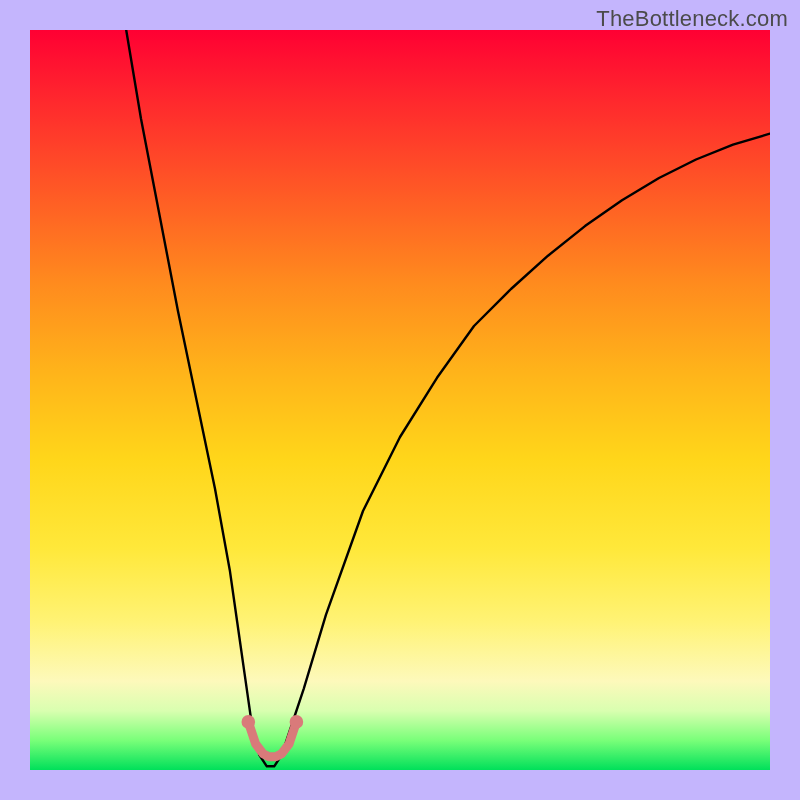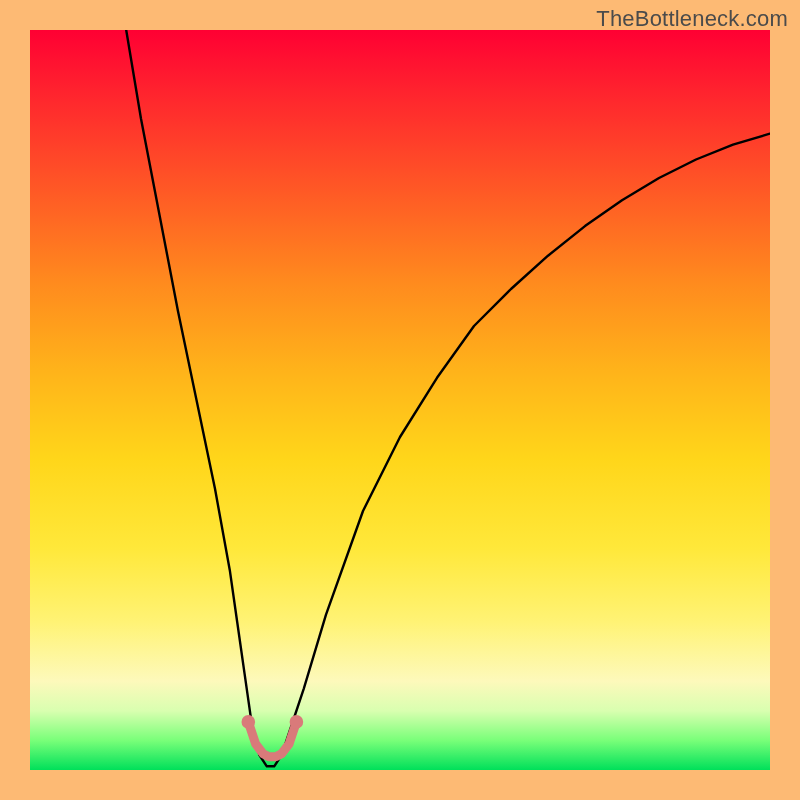--- a/index.html
+++ b/index.html
@@ -10,21 +10,21 @@
     background: #000;
     font-family: Arial, Helvetica, sans-serif;
     overflow: hidden;
   }
   .frame {
     position: absolute;
     left: 0;
     top: 0;
     width: 800px;
     height: 800px;
-    background: #fdba74;
+    background: #c4b5fd;
   }
   .plot {
     position: absolute;
     left: 30px;
     top: 30px;
     width: 740px;
     height: 740px;
     background: linear-gradient(to bottom,
       #ff0033 0%,
       #ff2a2d 10%,

